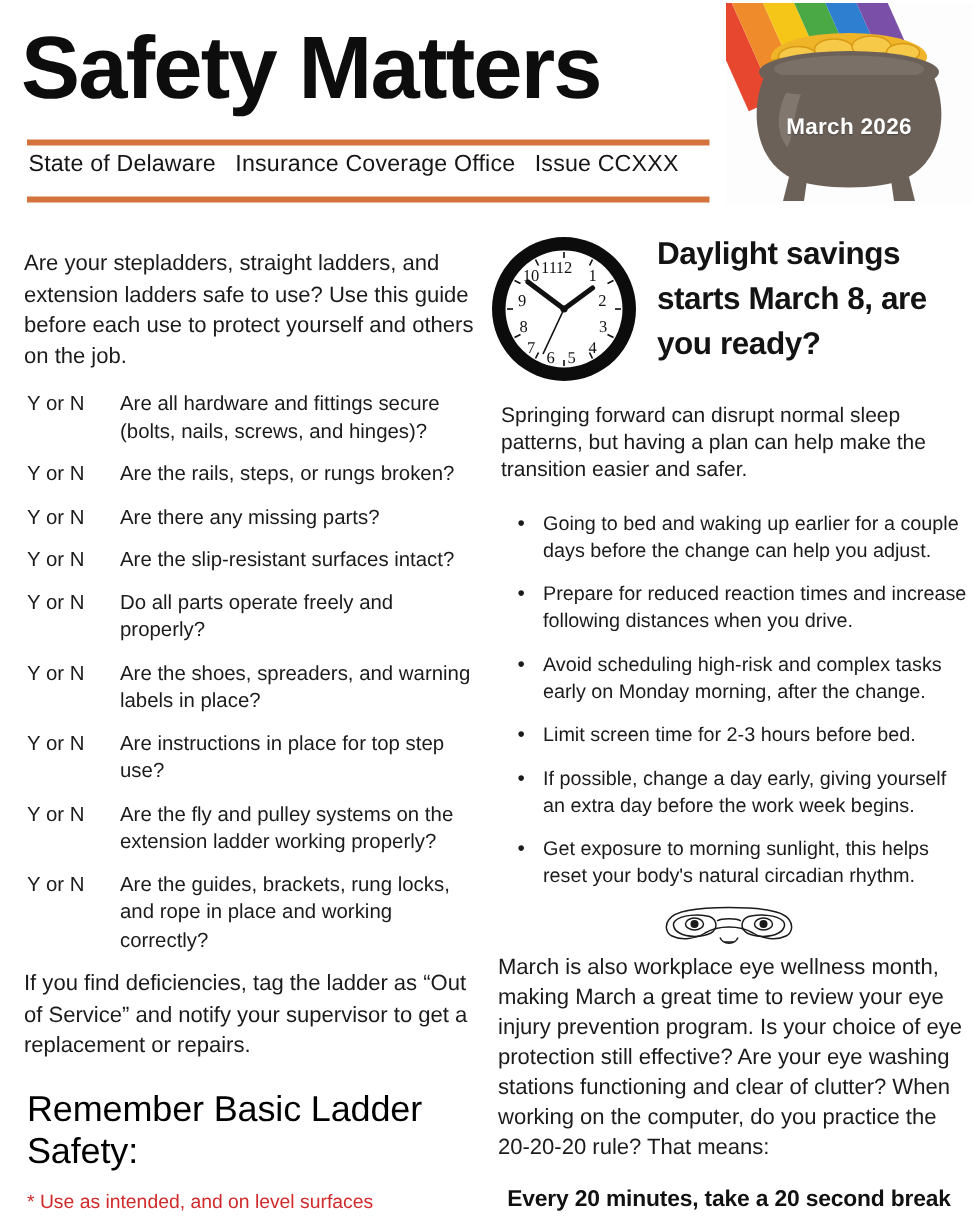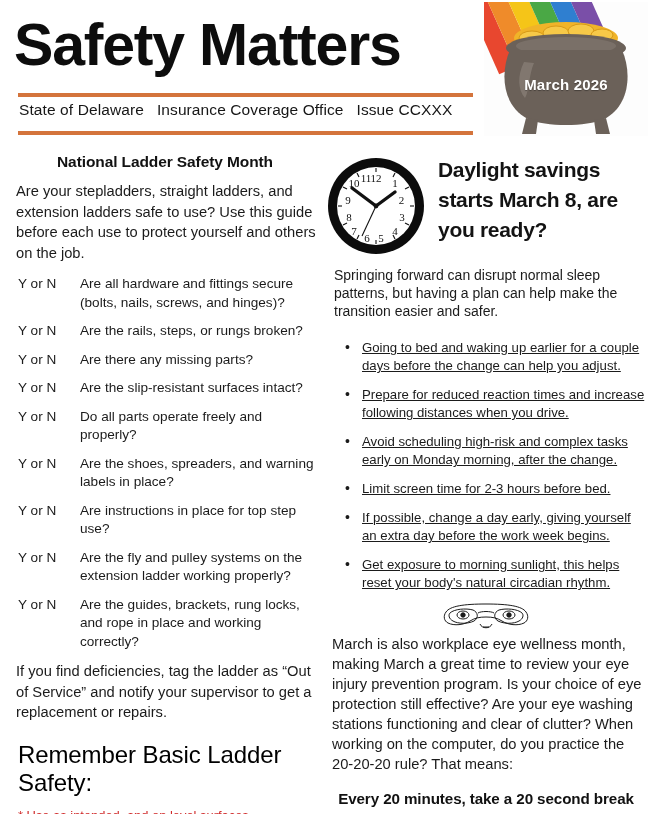--- a/index.html
+++ b/index.html
@@ -107,21 +107,21 @@
     font-size: 15.5px;
     font-weight: bold;
     color: #121212;
     margin: 3px 0 10px 0;
     letter-spacing: -0.1px;
   }
   .ladder-intro {
     font-size: 14.7px;
     line-height: 20.5px;
     color: #1b1b1b;
-    margin: 0 0 12px 2px;
+    margin: 16px 0 12px 2px;
   }
   .check-row {
     display: flex;
     margin-bottom: 10px;
     font-size: 13.6px;
     line-height: 18.5px;
     color: #1b1b1b;
   }
   .check-yn {
     flex: 0 0 62px;
@@ -170,21 +170,20 @@
   .dst-intro {
     font-size: 14px;
     line-height: 18px;
     color: #1b1b1b;
     margin: 6px 0 19px 8px;
   }
   .dst-list {
     list-style: none;
     margin: 0;
     padding: 0 0 0 36px;
-    text-decoration: underline;
   }
   .dst-list li {
     position: relative;
     font-size: 13.2px;
     line-height: 18px;
     color: #1b1b1b;
     margin-bottom: 11px;
   }
   .dst-list li::before {
     content: "\2022";
@@ -261,21 +260,20 @@
         <path d="M40 60 C33 74, 34 88, 41 96 C45 90, 45 72, 50 61 Z" fill="#857b73" opacity="0.85"></path>
 
         <path d="M42 116 L38 132 L52 132 L54 118 Z" fill="#6b6159"></path>
         <path d="M122 116 L126 132 L112 132 L110 118 Z" fill="#6b6159"></path>
       </svg>
       <div class="pot-label">March 2026</div>
     </div>
   </div>
 
   <div class="col-left">
-    <div class="ladder-head">National Ladder Safety Month</div>
     <div class="ladder-intro">Are your stepladders, straight ladders, and extension ladders safe to use?  Use this guide before each use to protect yourself and others on the job.</div>
 
     <div>
       <div class="check-row">
         <div class="check-yn">Y or N</div>
         <div class="check-q">Are all hardware and fittings secure (bolts, nails, screws, and hinges)?</div>
       </div>
       <div class="check-row">
         <div class="check-yn">Y or N</div>
         <div class="check-q">Are the rails, steps, or rungs broken?</div>

